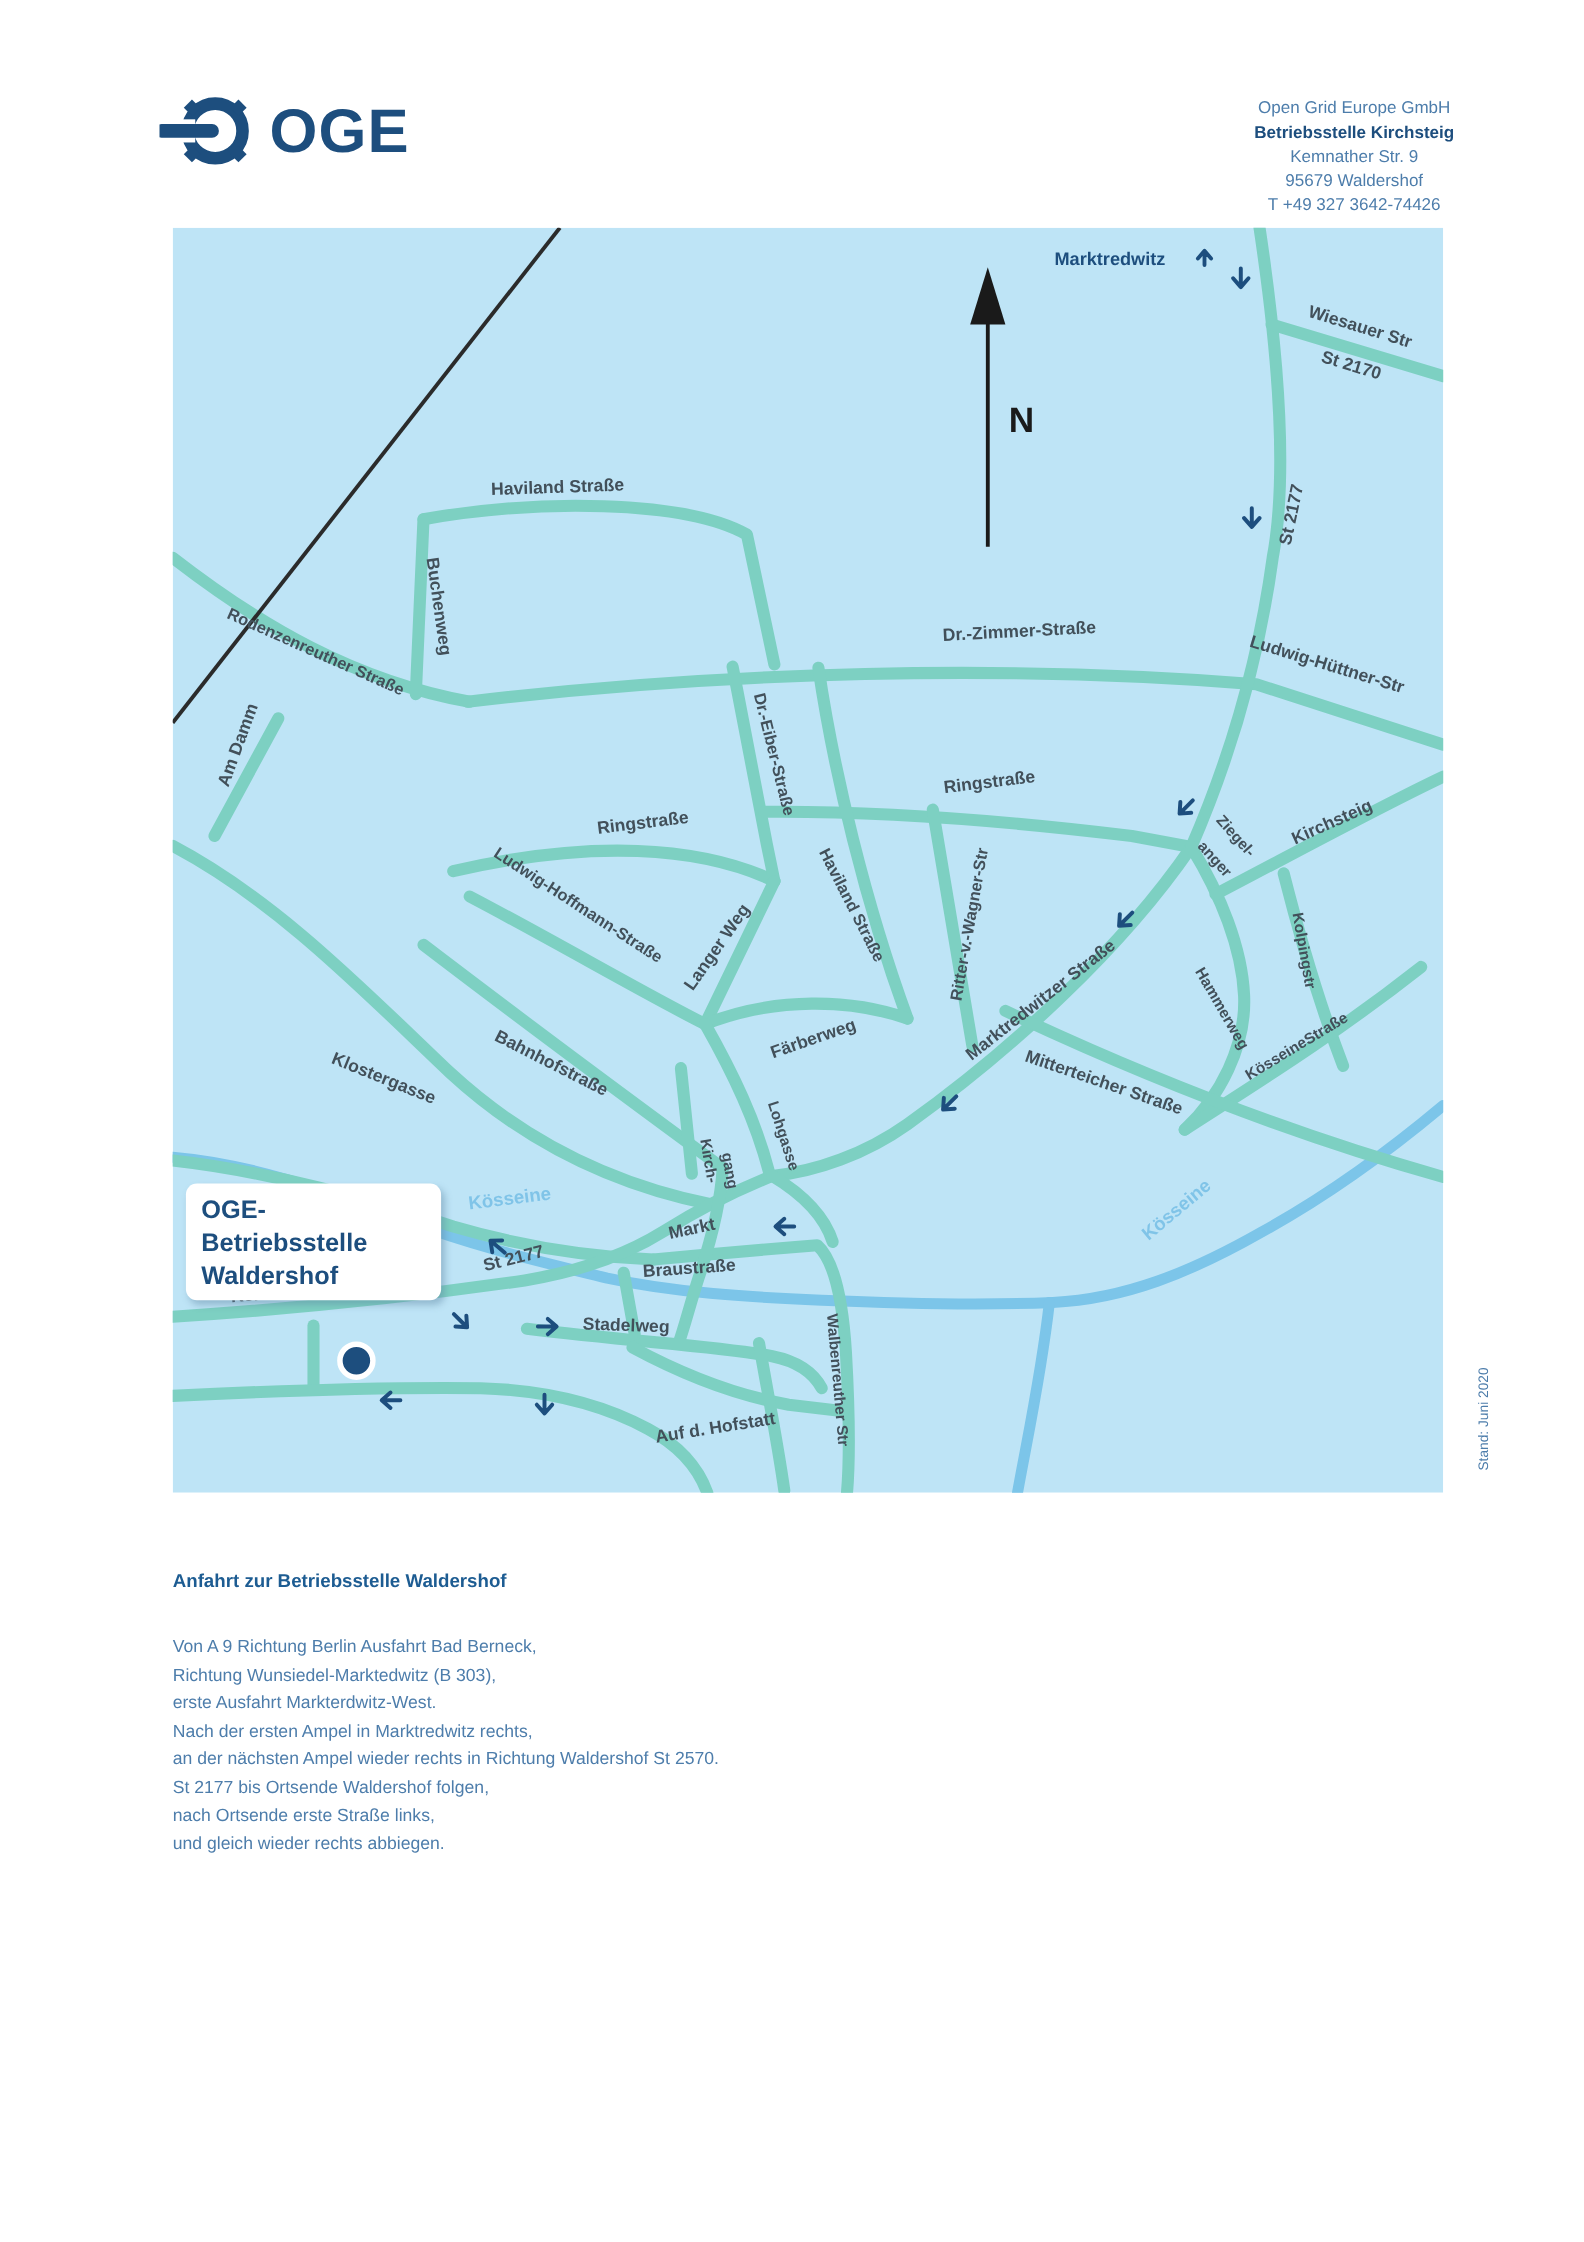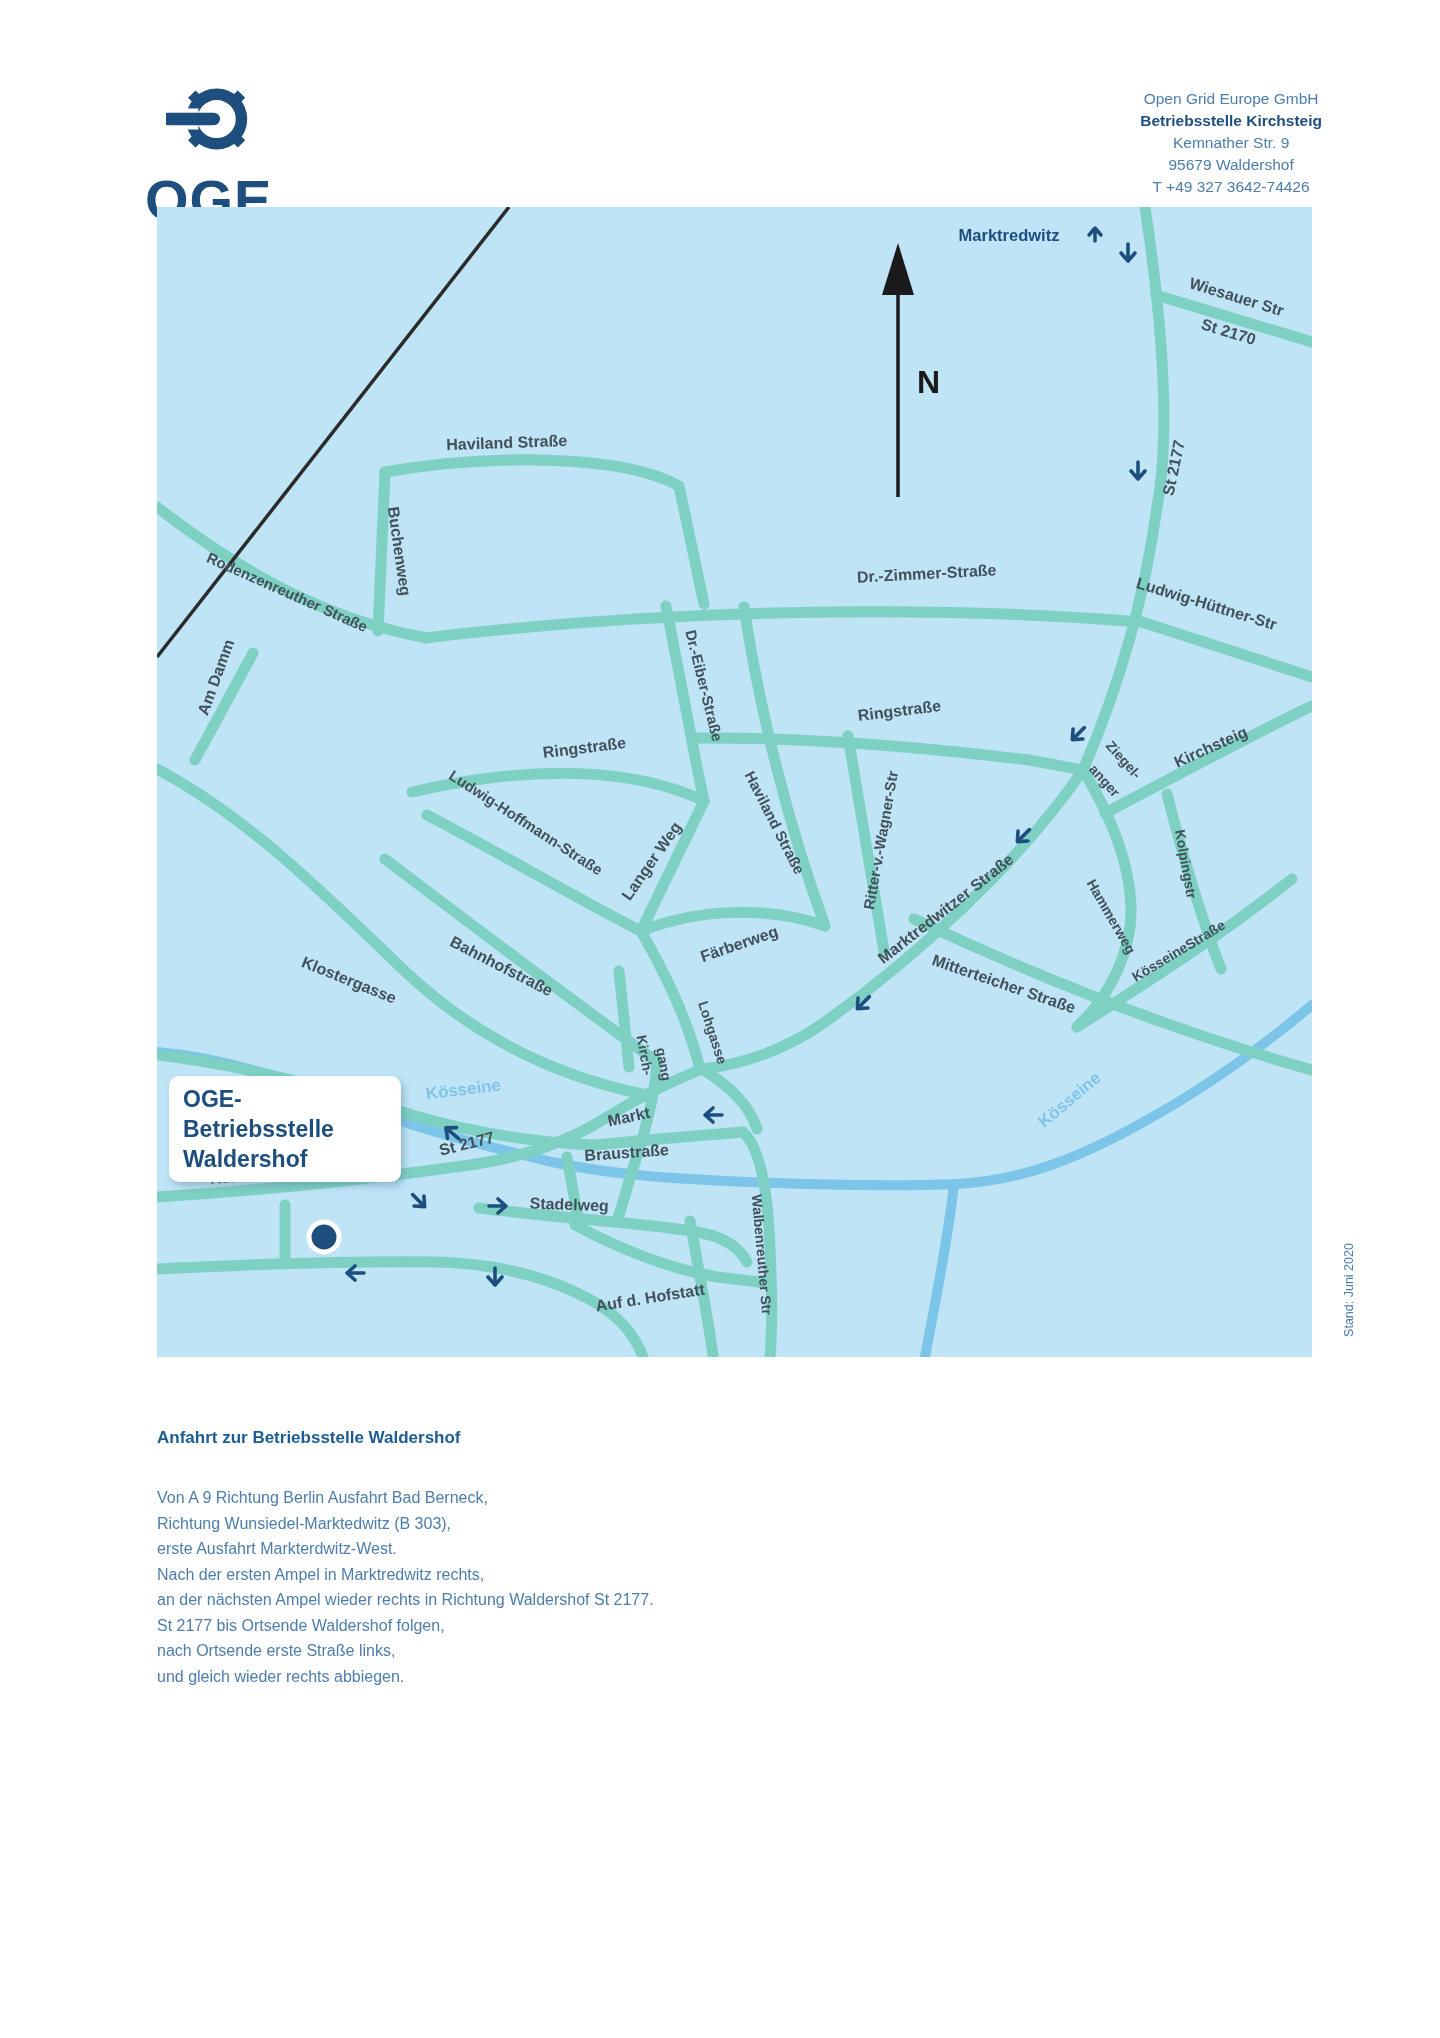--- a/index.html
+++ b/index.html
@@ -1,19 +1,19 @@
 <!DOCTYPE html>
 <html style="--navy: #1d4e7e; --heading-blue: #1d5c92; --text-blue: #4d7dab; --road: #7dd0c2; --river: #7cc5e9; --map-bg: #bee4f6; --street-label: #42505a; --river-label: #80c4e8; --railway: #2b2b2b;"><head>
 <meta charset="utf-8">
 <style>
   html,body{margin:0;padding:0;background:#e8e8e8;}
   .page{position:relative;width:1440px;height:2038px;background:#ffffff;margin:0 auto;
         font-family:"Liberation Sans",sans-serif;overflow:hidden;}
   
-  .logo{position:absolute;left:145px;top:80px;display:flex;align-items:center;gap:14px;flex-direction:column;}
+  .logo{position:absolute;left:145px;top:80px;display:flex;align-items:center;gap:14px;}
   .logo-text{font-size:56px;font-weight:bold;color:var(--navy);letter-spacing:1px;line-height:1;}
   .address{position:absolute;right:118px;top:88px;text-align:center;font-size:15.5px;
            line-height:22px;color:var(--text-blue);}
   .address .bold{font-weight:bold;color:var(--navy);}
   
   .map{position:absolute;left:157px;top:207px;width:1155px;height:1150px;}
   .map svg{position:absolute;left:0;top:0;}
   .map text{font-family:"Liberation Sans",sans-serif;}
   #rivers{stroke:var(--river);fill:none;stroke-linecap:round;}
   #roads{stroke:var(--road);fill:none;stroke-linecap:round;stroke-linejoin:round;}
@@ -206,20 +206,20 @@
 
   <div class="stand">Stand: Juni 2020</div>
 
   <section class="directions">
     <h2>Anfahrt zur Betriebsstelle Waldershof</h2>
     <div id="directions-lines">
         <div class="dir-line">Von A 9 Richtung Berlin Ausfahrt Bad Berneck,</div>
         <div class="dir-line">Richtung Wunsiedel-Marktedwitz (B 303),</div>
         <div class="dir-line">erste Ausfahrt Markterdwitz-West.</div>
         <div class="dir-line">Nach der ersten Ampel in Marktredwitz rechts,</div>
-        <div class="dir-line">an der nächsten Ampel wieder rechts in Richtung Waldershof St 2177.</div>
+        <div class="dir-line">an der nächsten Ampel wieder rechts in Richtung Waldershof St 2570.</div>
         <div class="dir-line">St 2177 bis Ortsende Waldershof folgen,</div>
         <div class="dir-line">nach Ortsende erste Straße links,</div>
         <div class="dir-line">und gleich wieder rechts abbiegen.</div>
       </div>
   </section>
 
 </div>
 
 </body></html>

